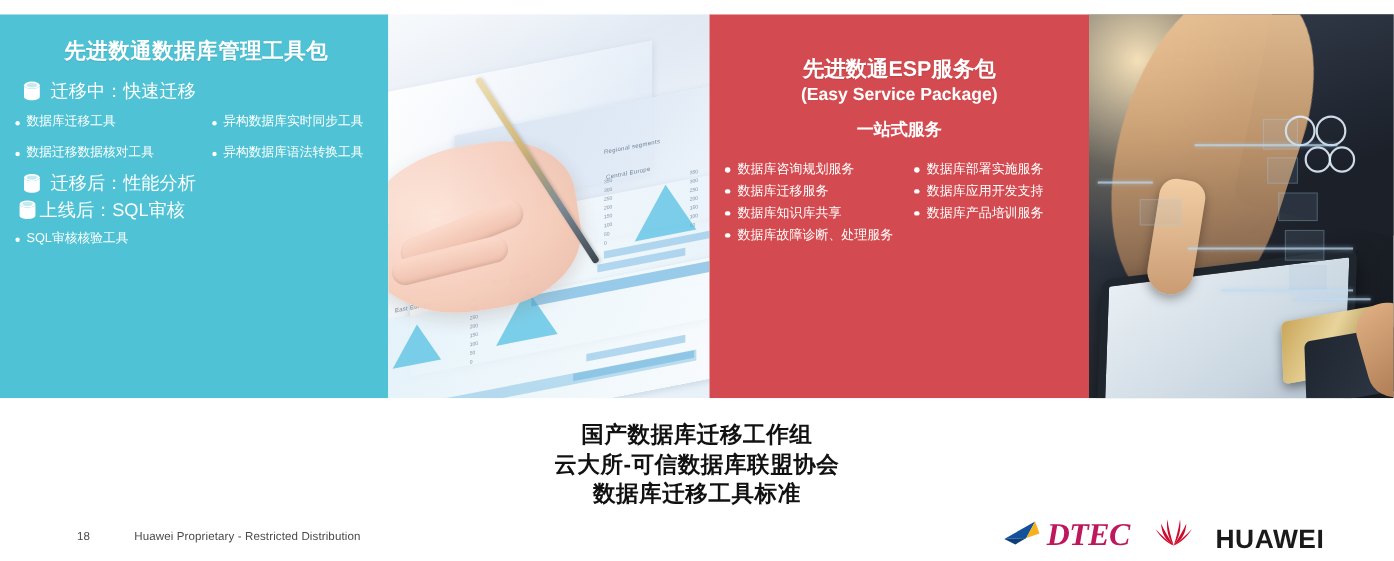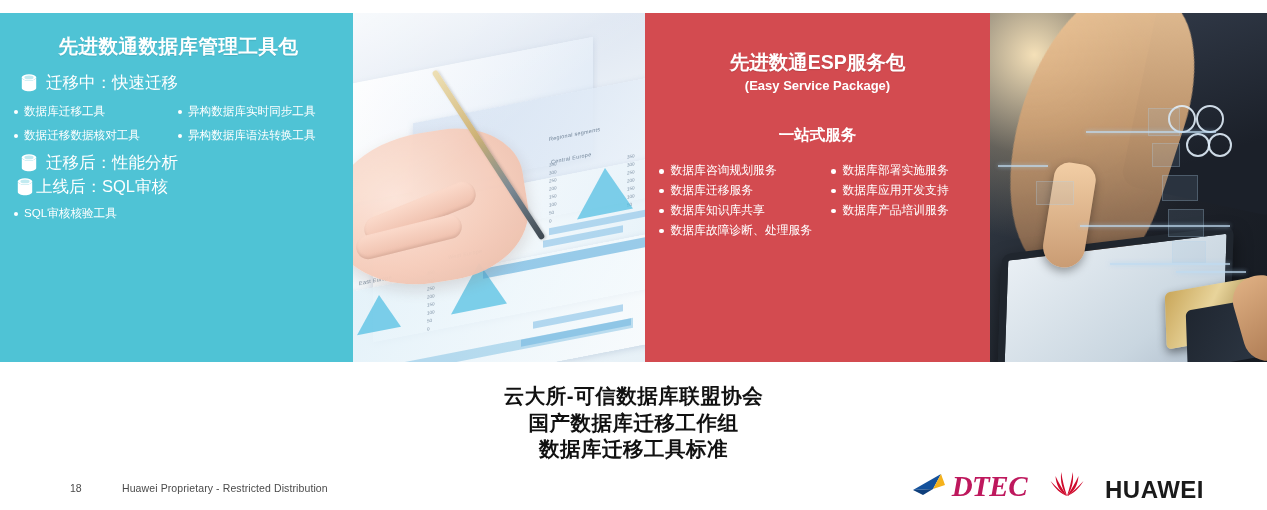--- a/index.html
+++ b/index.html
@@ -53,20 +53,21 @@
   }
   .sec-head.tight { gap: 2px; margin-left: 2px; }
   .db-icon { flex: 0 0 auto; display: block; }
 
   .bul-grid {
     display: grid;
     grid-template-columns: 164px 1fr;
     row-gap: 11px;
     column-gap: 0px;
     margin: 11px 0 10px 0;
+    gap: 15px;
   }
   .bul {
     display: flex;
     align-items: flex-start;
     gap: 6px;
     font-size: 11.6px;
     line-height: 1.1;
     white-space: nowrap;
   }
   .bul .dot {
@@ -168,24 +169,24 @@
     padding: 22px 14px 0 14px;
   }
   .red-title {
     font-size: 19.5px;
     font-weight: bold;
     text-align: center;
     margin: 14px 0 2px 0;
     text-shadow: 0 1px 1px rgba(0,0,0,.12);
   }
   .red-sub {
-    font-size: 13px;
+    font-size: 16px;
     font-weight: bold;
     text-align: center;
-    margin-bottom: 32px;
+    margin-bottom: 12px;
   }
   .red-tag {
     font-size: 15.5px;
     font-weight: bold;
     text-align: center;
     margin: 0 0 18px 0;
   }
   .red-grid {
     display: grid;
     grid-template-columns: 172px 1fr;
@@ -518,22 +519,22 @@
 
     <div class="pr holobar" style="left:8px; top:152px; width:50px; height:1.5px;"></div>
     <div class="pr holobar" style="left:96px; top:118px; width:130px; height:1.5px;"></div>
     <div class="pr holobar" style="left:90px; top:212px; width:150px; height:1.5px;"></div>
     <div class="pr holobar" style="left:120px; top:250px; width:120px; height:1.5px;"></div>
     <div class="pr holobar" style="left:186px; top:258px; width:70px; height:1.5px;"></div>
   </div>
 </div>
 
 <div class="caption">
+  <div>国产数据库迁移工作组</div>
   <div>云大所-可信数据库联盟协会</div>
-  <div>国产数据库迁移工作组</div>
   <div>数据库迁移工具标准</div>
 </div>
 
 <div class="page-num">18</div>
 <div class="confidential">Huawei Proprietary - Restricted Distribution</div>
 
 <div class="logos">
 
   <div class="dtec-logo">
     <span>

